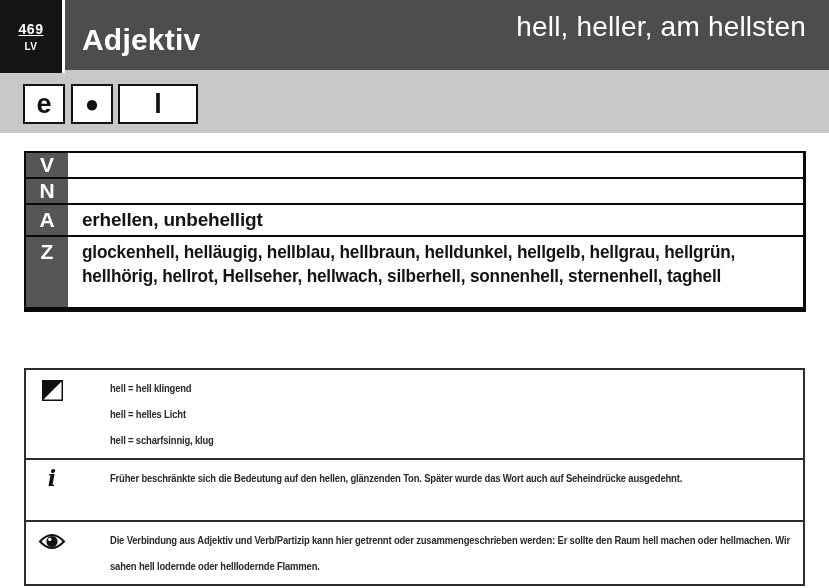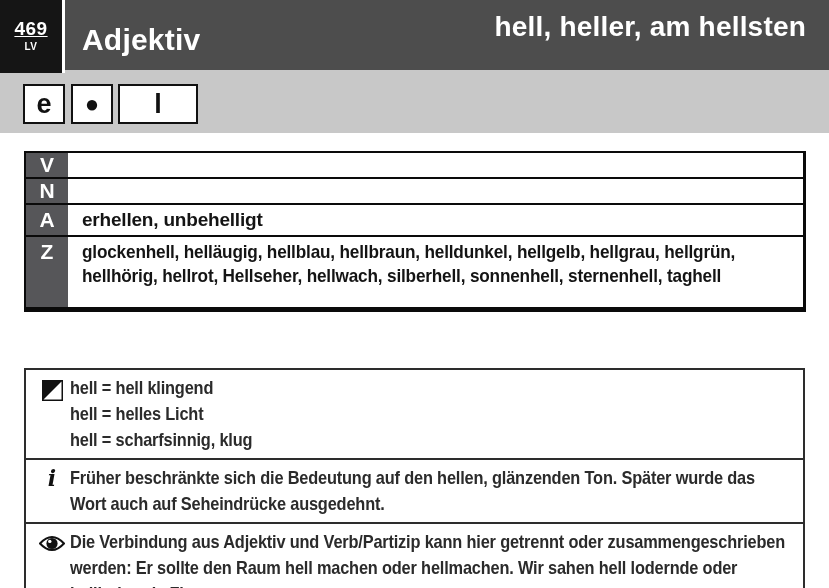--- a/index.html
+++ b/index.html
@@ -15,31 +15,31 @@
     position:absolute;left:0;top:0;width:829px;height:70px;
     background:#4d4d4d;
   }
   .lesson-box{
     position:absolute;left:0;top:0;width:65px;height:73px;
     background:#151515;border-right:3px solid #ffffff;
     box-sizing:border-box;
     display:flex;flex-direction:column;justify-content:center;align-items:center;
     color:#ffffff;font-weight:bold;z-index:3;
   }
-  .lesson-number{font-size:19px;line-height:20px;letter-spacing:0.5px;text-decoration:underline;}
+  .lesson-number{font-size:14px;line-height:20px;letter-spacing:0.5px;text-decoration:underline;}
   .lesson-code{font-size:10px;line-height:16px;letter-spacing:0.5px;}
   .page-title{
     position:absolute;left:82px;top:0;height:80px;
     display:flex;align-items:center;
     color:#ffffff;font-weight:bold;font-size:30px;letter-spacing:0.2px;
   }
   .word-forms{
     position:absolute;right:23px;top:0;height:54px;
     display:flex;align-items:center;
-    color:#ffffff;font-weight:bold;font-size:28px;letter-spacing:0.2px;
+    color:#ffffff;font-weight:normal;font-size:28px;letter-spacing:0.2px;
   }
   
   .gray-band{
     position:absolute;left:0;top:70px;width:829px;height:63px;
     background:#c8c8c8;
   }
   .phon-box{
     position:absolute;top:14px;height:40px;
     background:#ffffff;border:2px solid #111111;box-sizing:border-box;
     display:flex;align-items:center;justify-content:center;
@@ -83,21 +83,21 @@
   .note-section{
     display:flex;border-bottom:2px solid #2d2d2d;
     padding:5px 6px 5px 8px;
   }
   .note-section:last-child{border-bottom:none;}
   .note-icon-col{
     flex:0 0 36px;display:flex;justify-content:center;align-items:flex-start;
     padding-top:2px;
   }
   .note-text{
-    flex:1;color:#2b2b2b;font-weight:bold;font-size:19px;line-height:26px;
+    flex:1;color:#2b2b2b;font-weight:bold;font-size:11px;line-height:26px;margin-left:40px;
   }
   .squeeze{
     transform:scaleX(0.86);transform-origin:left top;width:116%;
     letter-spacing:-0.2px;
   }
   .i-icon{
     font-family:"DejaVu Serif", serif;font-style:italic;font-weight:bold;
     font-size:22px;line-height:22px;color:#111111;
   }
   .meaning-line{white-space:nowrap;}

